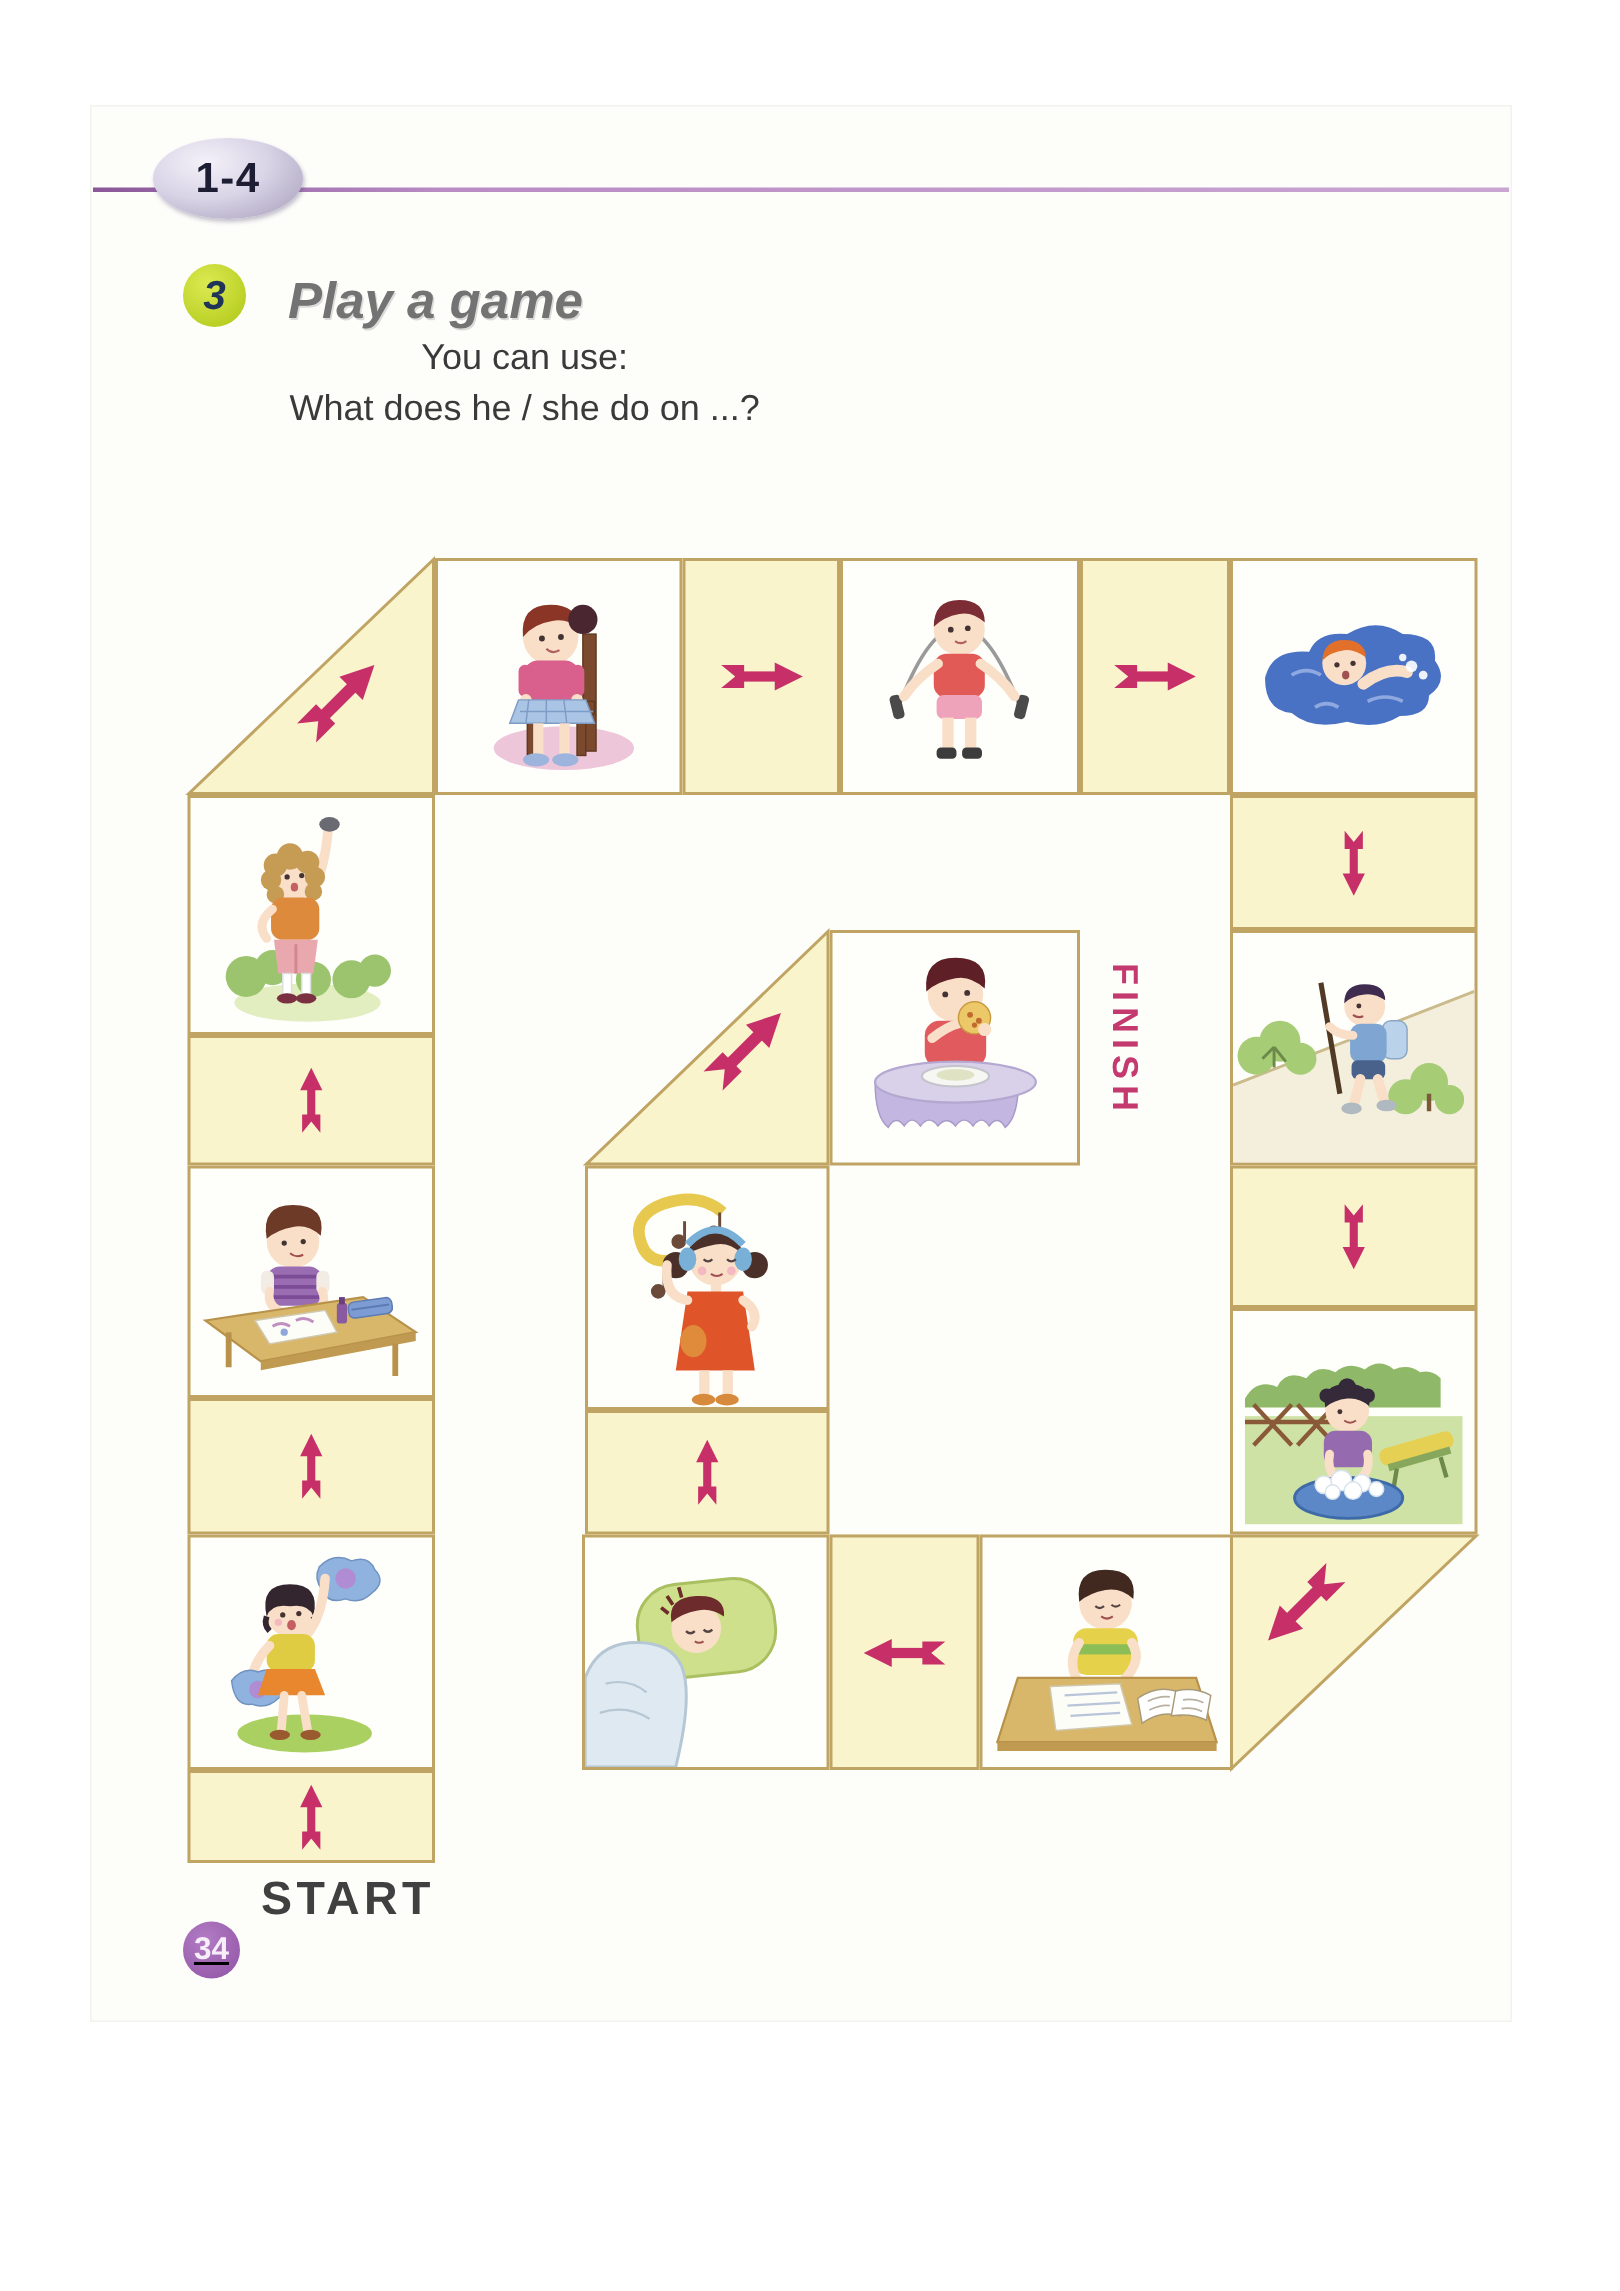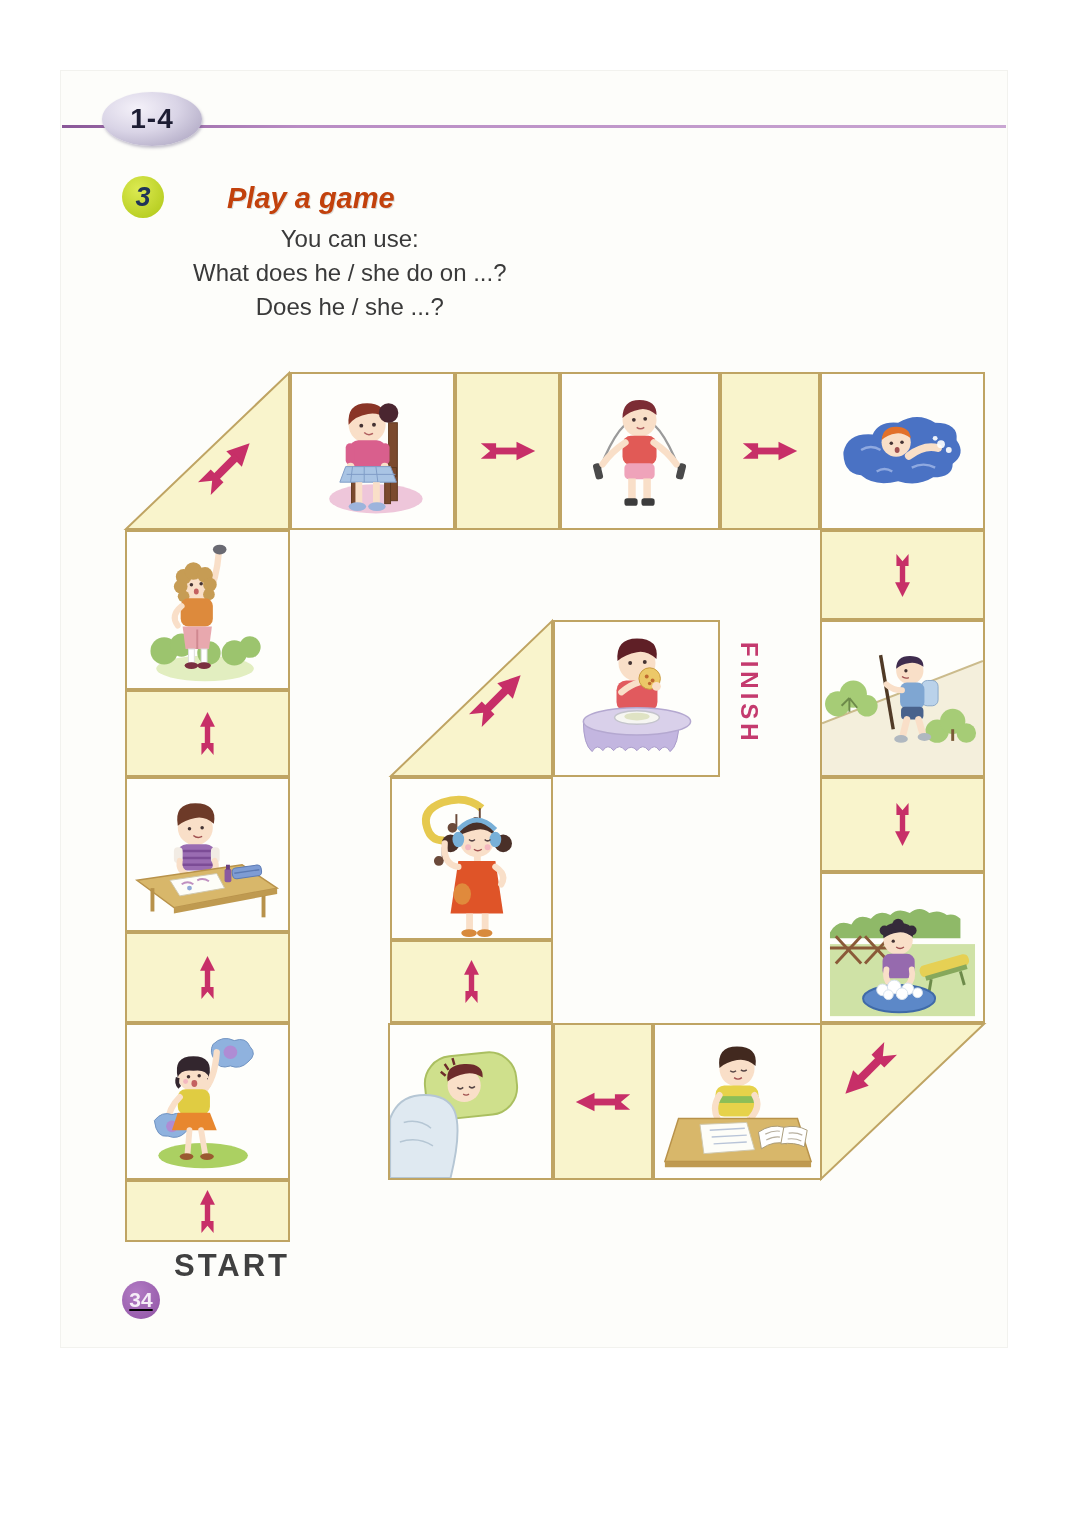--- a/index.html
+++ b/index.html
@@ -12,22 +12,22 @@
                background:linear-gradient(to right,#8a5898,#b98cc4 25%,#c9a6d2);}
   .unit-oval{position:absolute;left:42px;top:22px;width:100px;height:54px;border-radius:50%;
              background:radial-gradient(ellipse at 35% 30%,#f4f1f9 0%,#d9d4e6 45%,#a39bb9 100%);
              display:flex;align-items:center;justify-content:center;
              box-shadow:1px 2px 3px rgba(90,80,120,.35);}
   .unit-oval span{font-size:28px;font-weight:bold;color:#1d1d33;letter-spacing:1px;}
   .activity-circle{position:absolute;left:62px;top:106px;width:42px;height:42px;border-radius:50%;
              background:radial-gradient(circle at 38% 32%,#dcea52,#b9cf24 75%,#a3b918);
              display:flex;align-items:center;justify-content:center;}
   .activity-circle span{font-size:27px;font-weight:bold;font-style:italic;color:#203458;}
-  .activity-title{position:absolute;left:132px;top:112px;font-size:29px;font-weight:bold;
-             font-style:italic;color:#c2410c;text-shadow:1px 1px 0 rgba(120,120,120,.25);margin-left:35px;}
+  .activity-title{position:absolute;left:132px;top:112px;font-size:34px;font-weight:bold;
+             font-style:italic;color:#737373;text-shadow:1px 1px 0 rgba(120,120,120,.25);}
   .instructions{position:absolute;left:133px;top:152px;font-size:24px;color:#3a3a3a;line-height:34px;text-align:center;}
   
   .cell{position:absolute;box-sizing:border-box;border:2px solid #bfa463;}
   .cell--yellow{background:#f9f4cc;display:flex;align-items:center;justify-content:center;}
   .cell--white{background:#fefefb;}
   .cell--white > svg{width:100%;height:100%;display:block;}
   .corner{position:absolute;overflow:visible;}
   .corner polygon{fill:#f9f4cc;stroke:#bfa463;stroke-width:2;}
   .arrow-glyph{width:34px;height:56px;display:block;}
   .arrow-glyph.sm{width:27px;height:45px;}
@@ -65,21 +65,20 @@
     <div class="unit-oval">
       <span>1-4</span>
     </div>
     <div class="activity-circle">
       <span>3</span>
     </div>
     <div class="activity-title">Play a game</div>
     <div class="instructions">
       <div>You can use:</div>
       <div>What does he / she do on ...?</div>
-      <div>Does he / she ...?</div>
     </div>
   </div>
 
   <svg class="corner" style="left:125px;top:372px;" width="165" height="158" viewBox="0 0 165 158">
     <polygon points="164,1 164,157 1,157"></polygon>
     <use href="#game-arrow" transform="translate(82,62) rotate(45 20 32)"></use>
   </svg>
 
   <div class="cell cell--white" style="left:290px;top:372px;width:165px;height:158px;" title="girl sitting on a chair">
     <svg viewBox="0 0 165 158">

